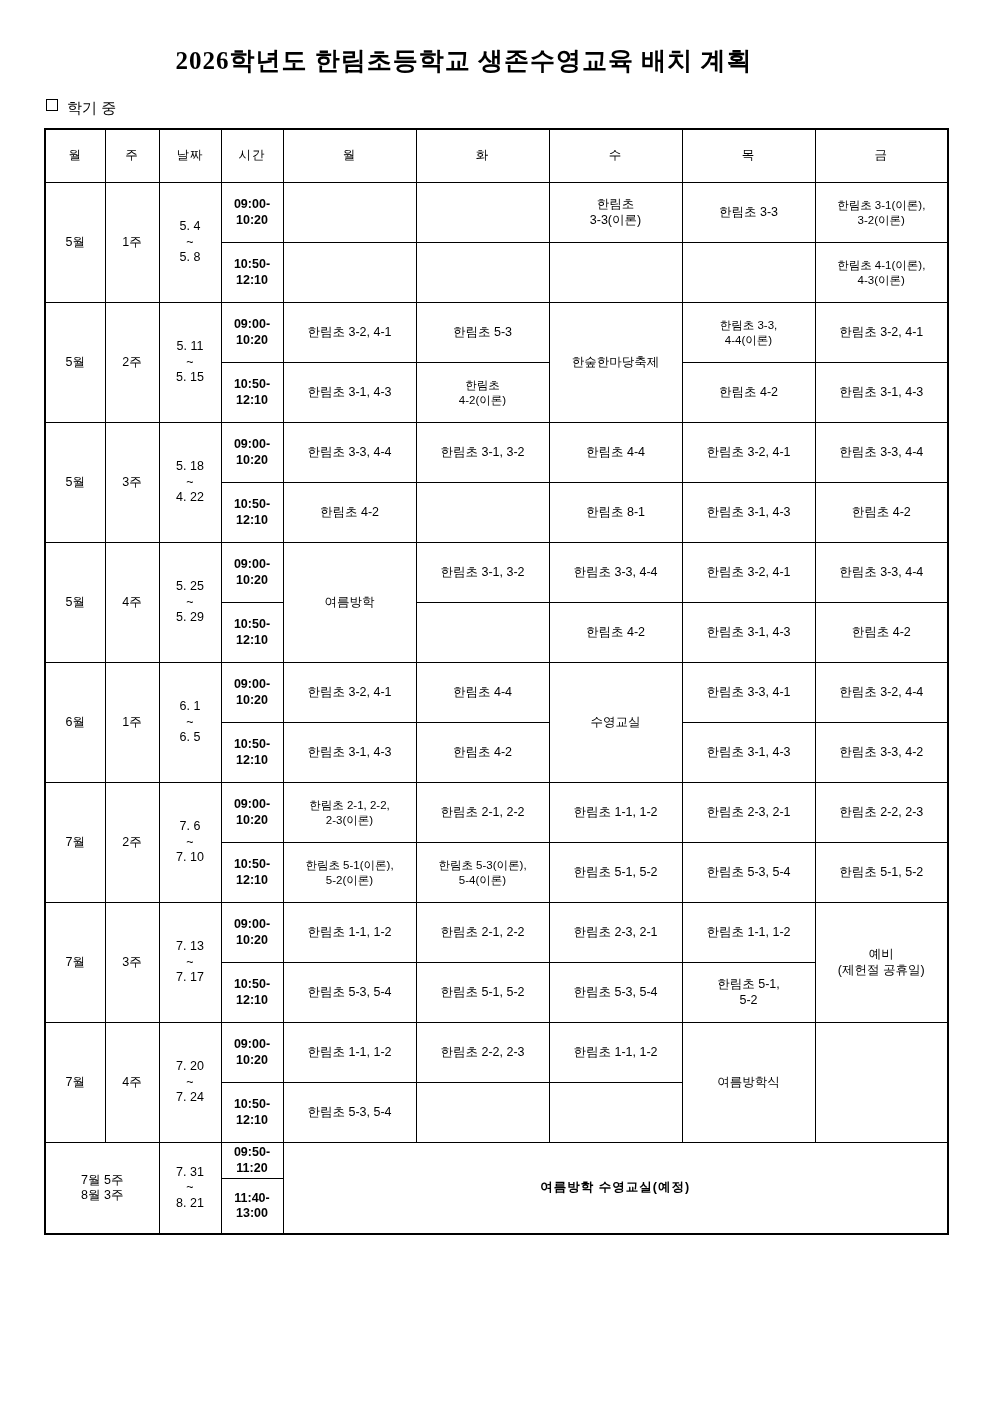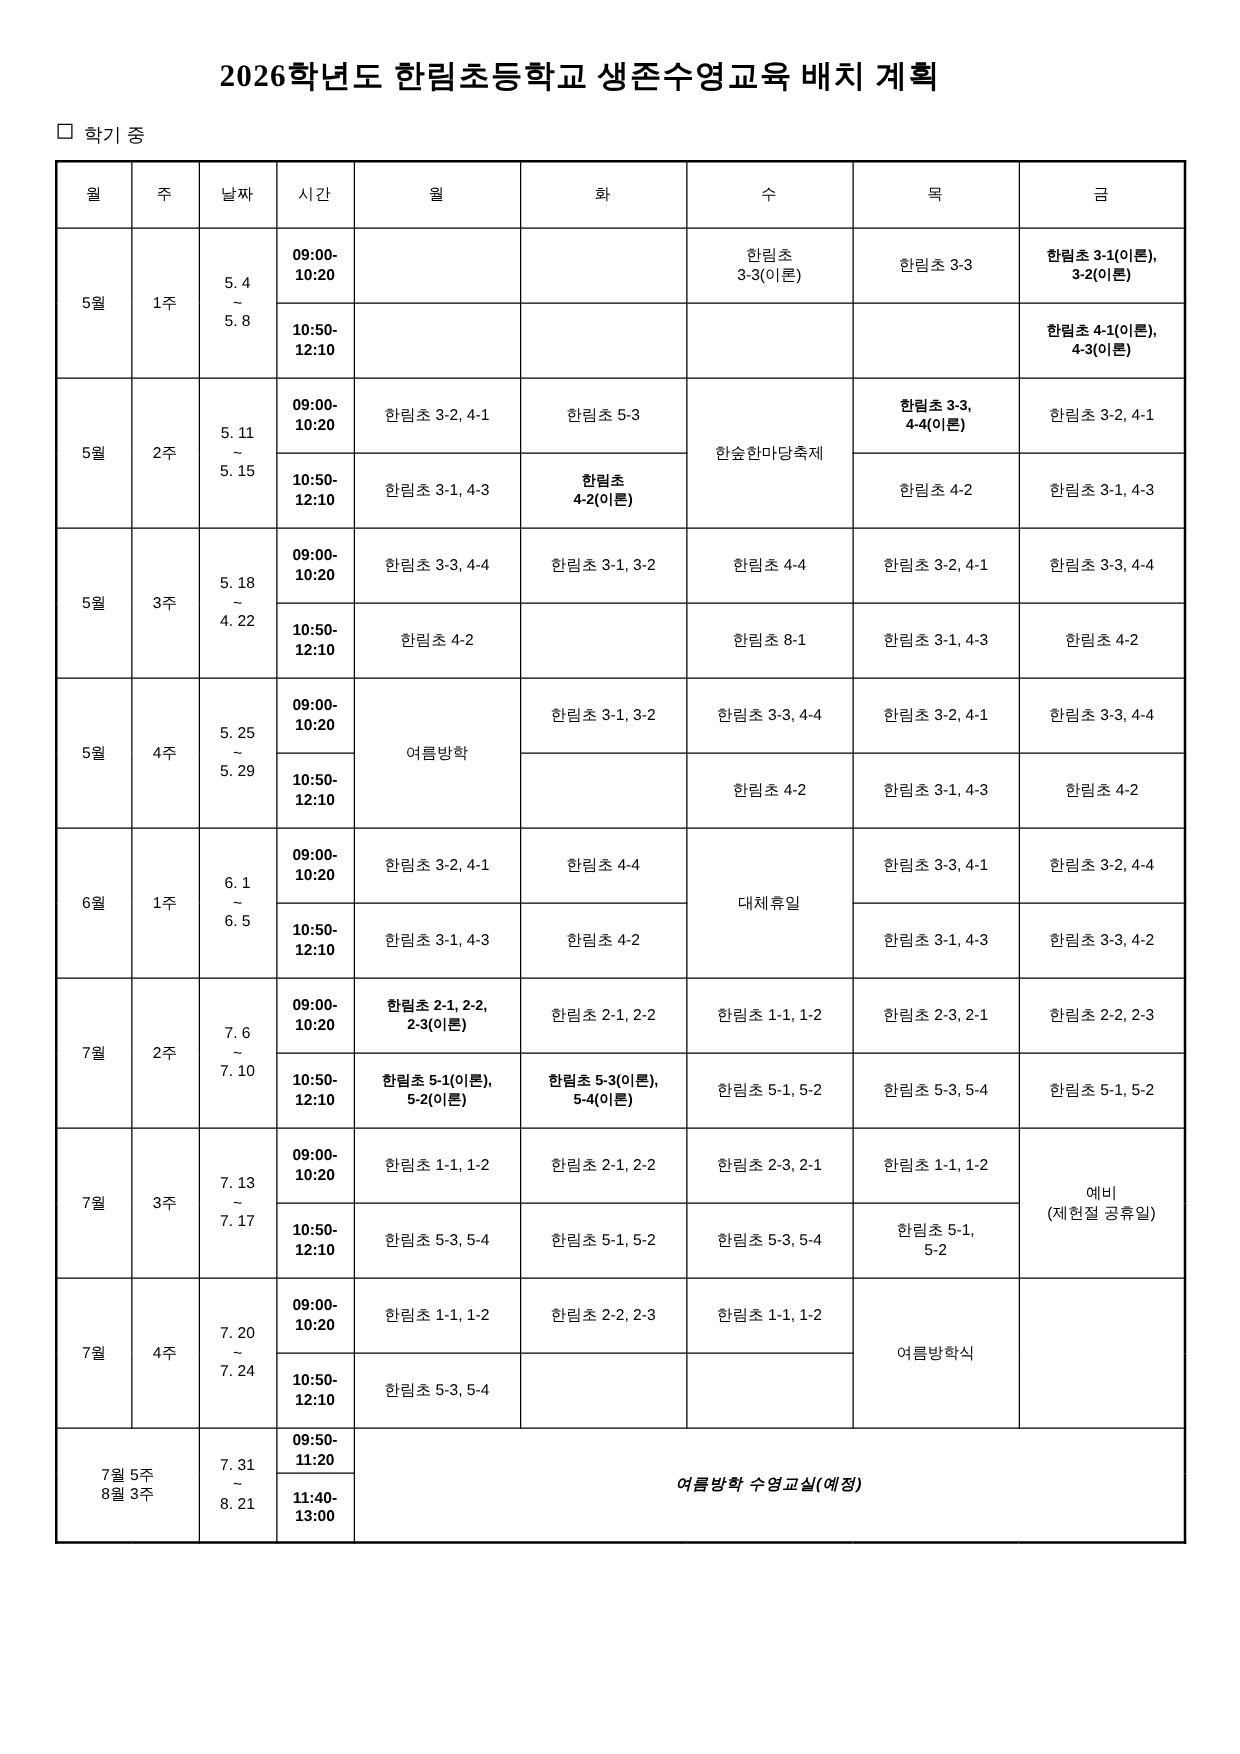--- a/index.html
+++ b/index.html
@@ -81,28 +81,26 @@
     font-size: 12px;
     font-weight: bold;
     line-height: 1.3;
   }
   td.cell {
     font-size: 13px;
   }
   td.cell.small {
     font-size: 11.5px;
     line-height: 1.3;
-    font-weight: bold;
   }
   tr.rowA td.cell, tr.rowB td.cell { height: 55px; }
   .big-center {
     font-size: 24px;
     font-weight: bold;
     letter-spacing: 1px;
-    font-style: italic;
   }
   .nowrap { white-space: pre-line; }
 </style>
 </head>
 <body>
 
 <div class="page">
 
   <h1 class="doc-title">2026학년도 한림초등학교 생존수영교육 배치 계획</h1>
 
@@ -240,21 +238,21 @@
       <tr class="rowA">
         <td class="month nowrap" rowspan="2">6월</td>
         <td class="week" rowspan="2">1주</td>
         <td class="date nowrap" rowspan="2">6. 1
 ~
 6. 5</td>
         <td class="time nowrap">09:00-
 10:20</td>
         <td class="cell nowrap">한림초  3-2, 4-1</td>
         <td class="cell nowrap">한림초  4-4</td>
-        <td class="cell nowrap" rowspan="2">대체휴일</td>
+        <td class="cell nowrap" rowspan="2">수영교실</td>
         <td class="cell nowrap">한림초  3-3, 4-1</td>
         <td class="cell nowrap">한림초  3-2, 4-4</td>
       </tr>
       <tr class="rowB">
         <td class="time nowrap">10:50-
 12:10</td>
         <td class="cell nowrap">한림초  3-1, 4-3</td>
         <td class="cell nowrap">한림초  4-2</td>
         <td class="cell nowrap">한림초  3-1, 4-3</td>
         <td class="cell nowrap">한림초  3-3, 4-2</td>

